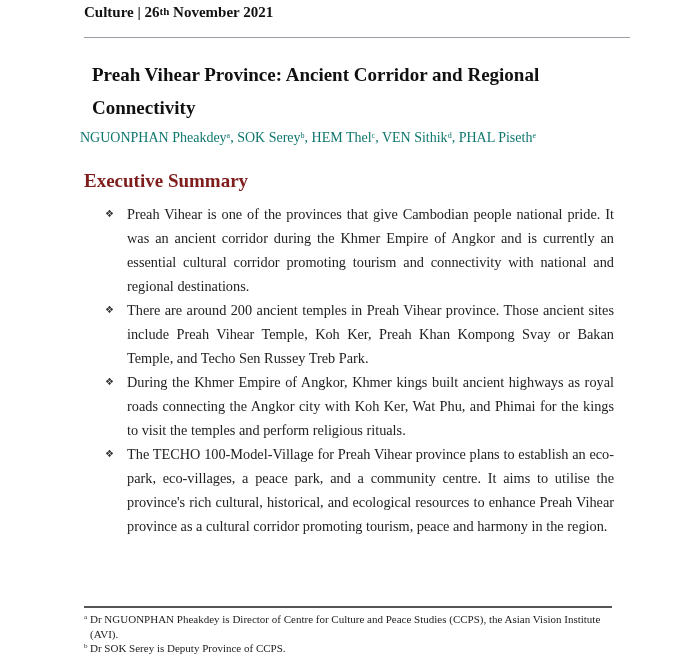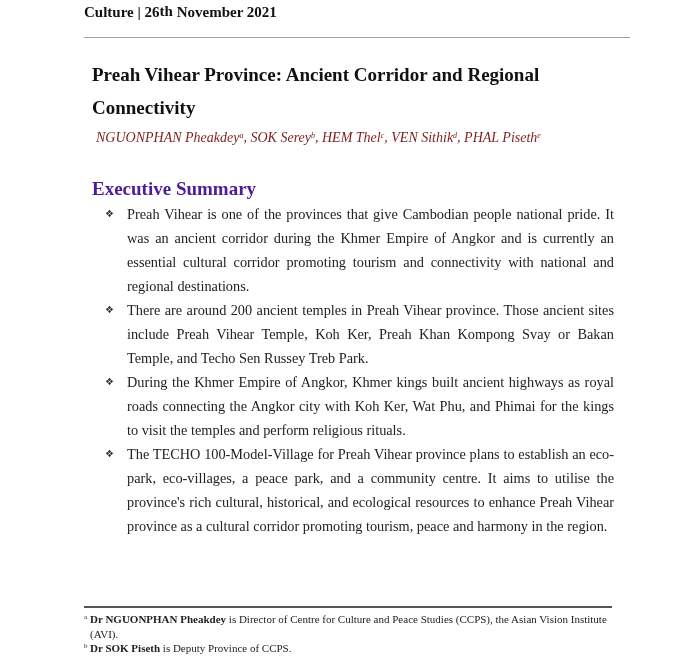--- a/index.html
+++ b/index.html
@@ -18,21 +18,21 @@
     .header-line {
       position: absolute;
       left: 84px;
       top: 2px;
       font-weight: bold;
       font-size: 15px;
       line-height: 20px;
       color: #111;
     }
     .header-line sup {
-      font-size: 15px;
+      font-size: 11px;
       vertical-align: top;
       position: relative;
       top: -1px;
       margin-top: 40px;
     }
     .header-rule {
       position: absolute;
       left: 84px;
       top: 37px;
       width: 546px;
@@ -45,43 +45,42 @@
       top: 50px;
       width: 480px;
       font-weight: bold;
       font-size: 19px;
       line-height: 33px;
       color: #111;
       margin: 8px;
     }
     .authors {
       position: absolute;
-      left: 96px;
+      left: 80px;
       top: 128px;
-      font-style: italic;
       font-size: 14px;
       line-height: 20px;
-      color: #7f1d1d;
+      color: #0f766e;
       white-space: nowrap;
     }
     .authors sup {
       font-size: 8px;
       vertical-align: top;
       position: relative;
       top: -2px;
     }
     .section-title {
       position: absolute;
       left: 84px;
       top: 168px;
       font-weight: bold;
       font-size: 19px;
       line-height: 26px;
-      color: #4c1d95;
-      margin: 8px;
+      color: #7f1d1d;
+      margin: 0;
     }
     .bullets {
       position: absolute;
       left: 84px;
       top: 202px;
       width: 530px;
       margin: 0;
       padding: 0;
       list-style: none;
     }
@@ -124,21 +123,21 @@
       padding-left: 6px;
       margin: 0;
     }
     .footnote sup {
       position: absolute;
       left: 0;
       top: -2px;
       font-size: 7px;
     }
     .footnote b {
-      font-weight: bold;
+      font-weight: normal;
       margin-top: 32px;
     }
   </style>
 </head>
 <body>
 
 <div class="header-line">
   <span>Culture</span><span> | </span><span>26</span><sup>th</sup><span> November 2021</span>
 </div>
 
@@ -171,15 +170,15 @@
   </li>
 </ul>
 
 <div class="fn-rule"></div>
 
 <div class="footnotes">
   <p class="footnote">
     <sup>a</sup><b>Dr NGUONPHAN Pheakdey</b><span> is Director of Centre for Culture and Peace Studies (CCPS), the Asian Vision Institute (AVI).</span>
   </p>
   <p class="footnote">
-    <sup>b</sup><b>Dr SOK Piseth</b><span> is Deputy Province of CCPS.</span>
+    <sup>b</sup><b>Dr SOK Serey</b><span> is Deputy Province of CCPS.</span>
   </p>
 </div>
 
 </body></html>

